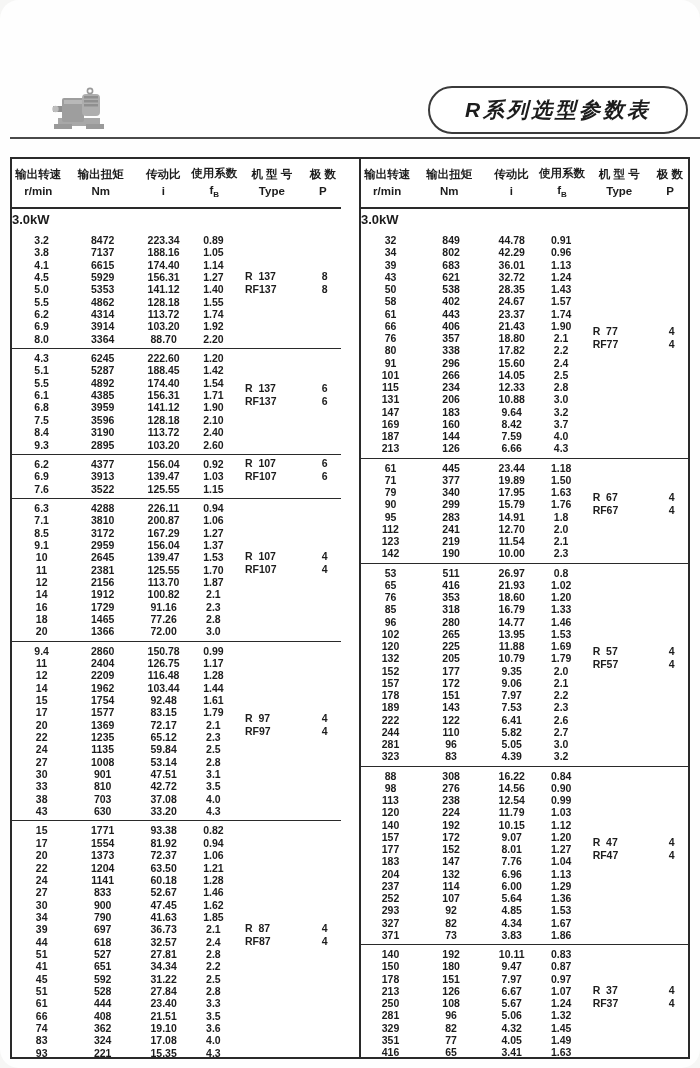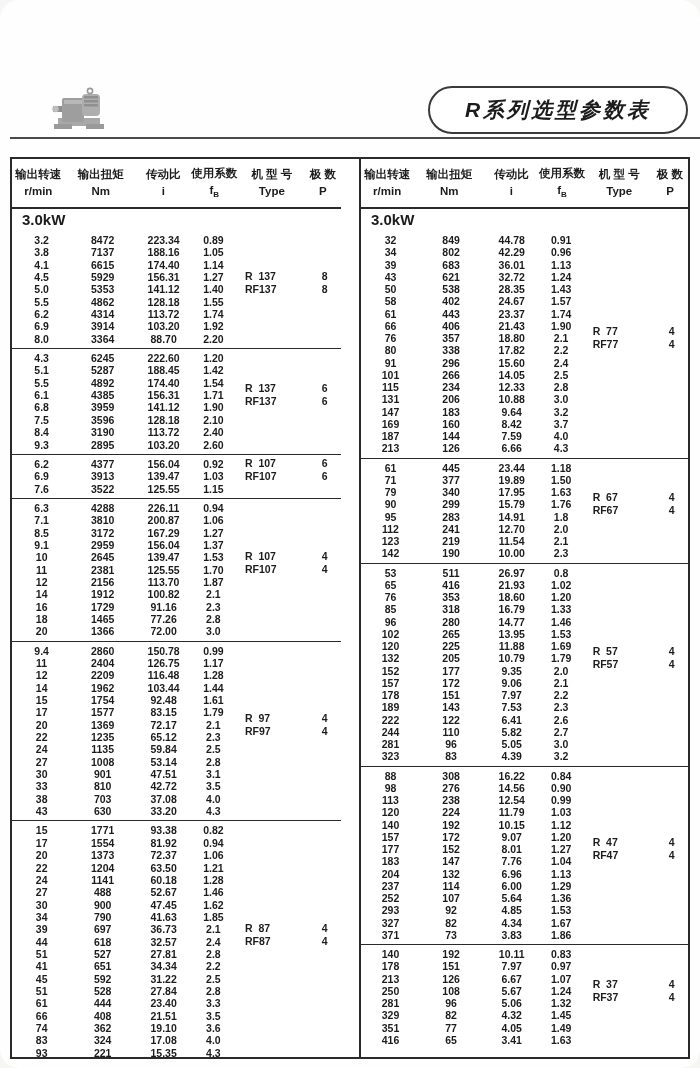--- a/index.html
+++ b/index.html
@@ -16,21 +16,21 @@
   .tbl{position:absolute;left:10px;top:157px;width:680px;height:902px;border:2px solid #2a2a2a;
        display:flex;background:#fff;box-sizing:border-box;gap:18px;}
   .half{width:50%;display:flex;flex-direction:column;overflow:hidden;box-sizing:border-box;}
   .half.right{border-left:2px solid #2a2a2a;}
   .colheads{height:48px;border-bottom:2px solid #2a2a2a;display:grid;
             grid-template-columns:16% 22% 16% 15% 20% 11%;align-items:center;flex:0 0 auto;}
   .colhead{text-align:center;font-weight:bold;line-height:1.5;}
   .colhead .lab{font-size:11.5px;display:block;}
   .colhead .unit{font-size:11.5px;display:block;}
   .colhead sub{font-size:8px;}
-  .power{flex:0 0 auto;height:22px;line-height:22px;padding-left:10px;font-size:15px;font-weight:bold;}
+  .power{flex:0 0 auto;height:22px;line-height:22px;font-size:13px;font-weight:bold;}
   .table-section{position:relative;padding:3px 4px;flex:0 0 auto;}
   .table-section + .table-section{border-top:1.5px solid #2a2a2a;}
   .rows-block{width:100%;}
   .table-row{display:grid;grid-template-columns:16% 22% 16% 15% 31%;height:12.35px;}
   .half.right .table-row{height:12.25px;}
   .cell{font-size:10.5px;font-weight:bold;text-align:center;line-height:12.3px;white-space:pre;}
   .type-column{position:absolute;right:0;top:0;bottom:14px;width:31%;display:flex;
                flex-direction:column;justify-content:center;}
   .type-line{display:flex;align-items:center;height:13px;}
   .model-type{flex:0 0 62%;font-size:10.5px;font-weight:bold;text-align:left;padding-left:6px;white-space:pre;}
@@ -457,21 +457,21 @@
                 <span class="cell">1.21</span>
               </div>
               <div class="table-row">
                 <span class="cell">24</span>
                 <span class="cell">1141</span>
                 <span class="cell">60.18</span>
                 <span class="cell">1.28</span>
               </div>
               <div class="table-row">
                 <span class="cell">27</span>
-                <span class="cell">488</span>
+                <span class="cell">833</span>
                 <span class="cell">52.67</span>
                 <span class="cell">1.46</span>
               </div>
               <div class="table-row">
                 <span class="cell">30</span>
                 <span class="cell">900</span>
                 <span class="cell">47.45</span>
                 <span class="cell">1.62</span>
               </div>
               <div class="table-row">
@@ -982,20 +982,26 @@
               </div>
             </div>
           </div>
           <div class="table-section">
             <div class="rows-block">
               <div class="table-row">
                 <span class="cell">140</span>
                 <span class="cell">192</span>
                 <span class="cell">10.11</span>
                 <span class="cell">0.83</span>
+              </div>
+              <div class="table-row">
+                <span class="cell">150</span>
+                <span class="cell">180</span>
+                <span class="cell">9.47</span>
+                <span class="cell">0.87</span>
               </div>
               <div class="table-row">
                 <span class="cell">178</span>
                 <span class="cell">151</span>
                 <span class="cell">7.97</span>
                 <span class="cell">0.97</span>
               </div>
               <div class="table-row">
                 <span class="cell">213</span>
                 <span class="cell">126</span>

